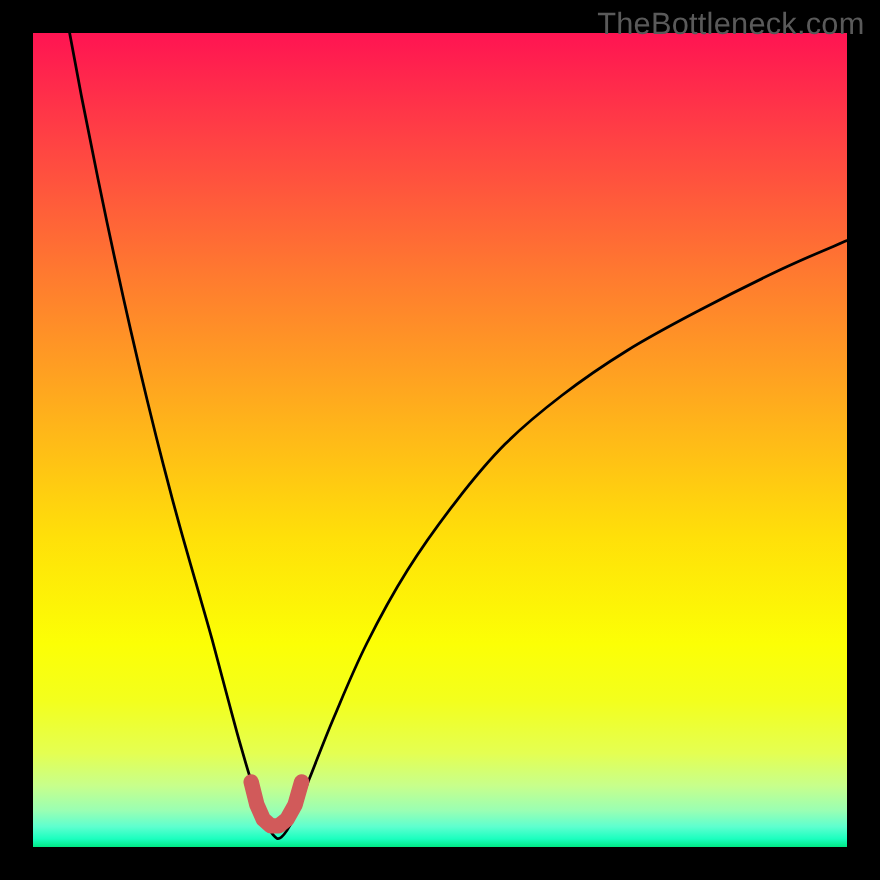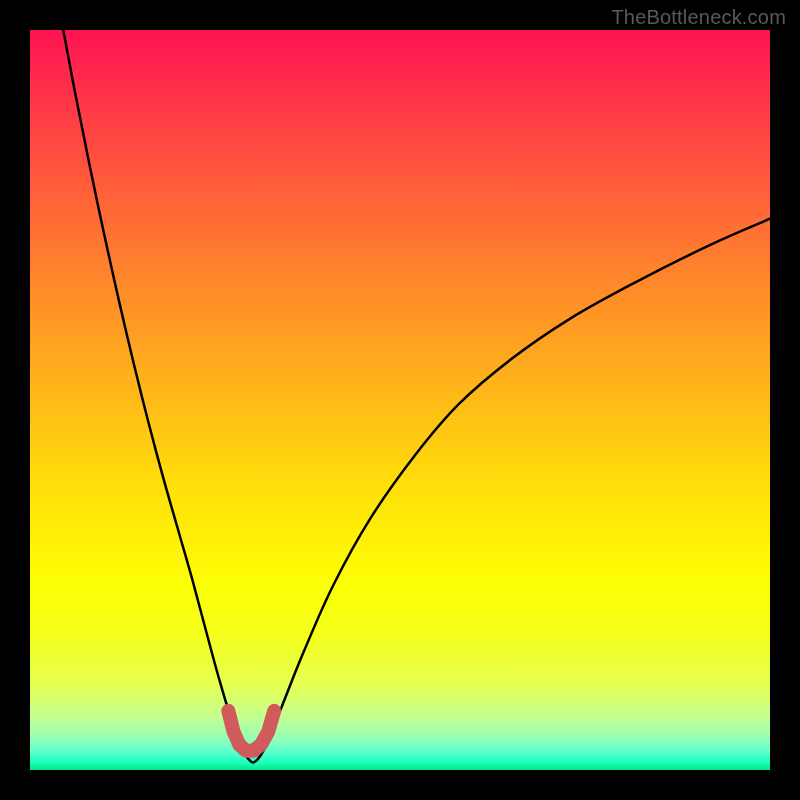--- a/index.html
+++ b/index.html
@@ -14,21 +14,21 @@
     position: relative;
     width: 800px;
     height: 800px;
     background: #000000;
   }
   .watermark {
     position: absolute;
     top: 6px;
     right: 14px;
     font-family: Arial, Helvetica, sans-serif;
-    font-size: 20px;
+    font-size: 28px;
     font-weight: 500;
     color: #5a5a5a;
     letter-spacing: 0.2px;
     z-index: 30;
     text-align: center;
   }
   .plot-area {
     position: absolute;
     left: 30px;
     top: 30px;

